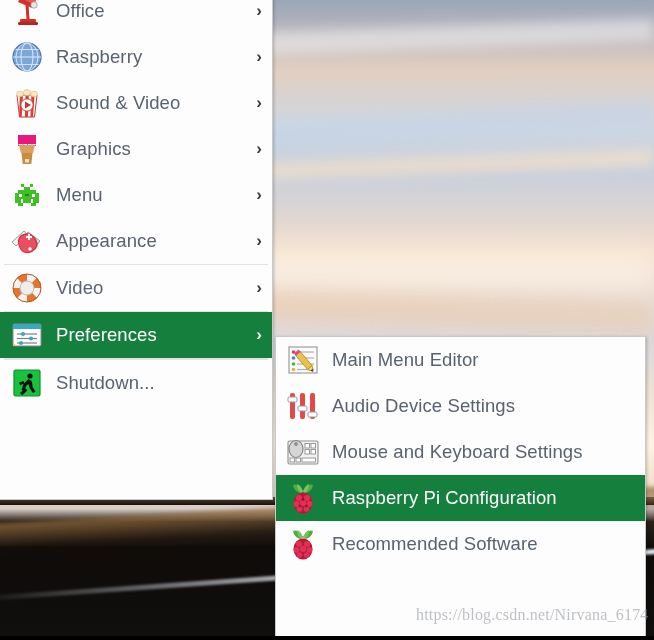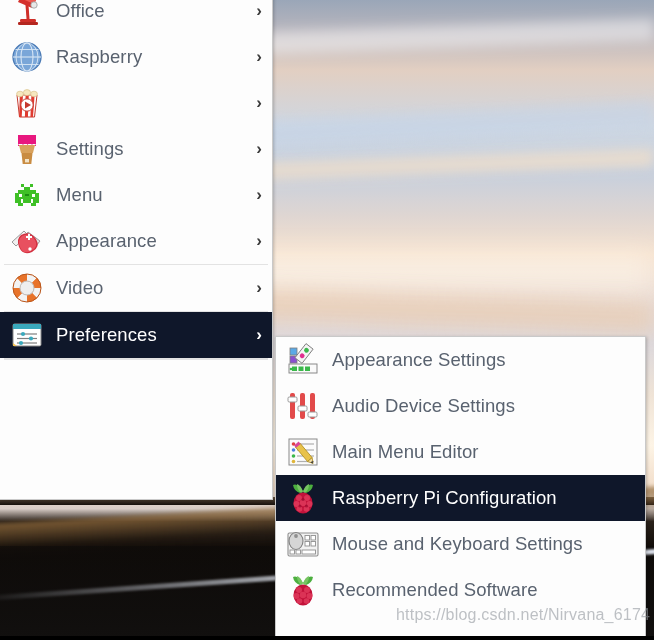--- a/index.html
+++ b/index.html
@@ -104,21 +104,21 @@
 
   .menu-item {
     position: relative;
     display: flex;
     align-items: center;
     height: 46px;
     padding-left: 8px;
     box-sizing: border-box;
     cursor: default;
   }
-  .menu-item.selected { background: #0f172a; text-align: center; }
+  .menu-item.selected { background: #15803d; text-align: center; }
   .menu-item .icon {
     width: 38px;
     height: 38px;
     flex: 0 0 38px;
     position: relative;
     margin-right: 10px;
   }
   .menu-item .label {
     font-size: 18.5px;
     color: #59626f;
@@ -143,27 +143,28 @@
     margin: 0 4px;
   }
 
   
   .ic { position: absolute; inset: 0; }
   .ic svg { width: 100%; height: 100%; display: block; }
 
   
   #watermark {
     position: absolute;
-    left: 396px;
+    left: 416px;
     top: 606px;
     font-size: 16px;
     color: rgba(150,155,162,0.62);
     white-space: nowrap;
     letter-spacing: 0.2px;
     pointer-events: none;
+    font-family: Liberation Serif, serif;
   }
 </style>
 </head>
 <body>
 
 <div id="screen">
 
   <div id="wallpaper">
     <div class="cloudband cb1"></div>
     <div class="cloudband cb2"></div>
@@ -221,36 +222,37 @@
           <path d="M17.6 11 h3.2 l-0.9 22 h-3.0 z" fill="#e03b30"></path>
           <path d="M23.4 11 h3.2 l-1.6 22 h-2.6 z" fill="#e03b30"></path>
           <ellipse cx="12" cy="10" rx="3.4" ry="2.8" fill="#f6e7bf" stroke="#d8c189" stroke-width="0.7"></ellipse>
           <ellipse cx="19" cy="8.6" rx="3.6" ry="3" fill="#f6e7bf" stroke="#d8c189" stroke-width="0.7"></ellipse>
           <ellipse cx="26" cy="10" rx="3.4" ry="2.8" fill="#f6e7bf" stroke="#d8c189" stroke-width="0.7"></ellipse>
           <circle cx="19" cy="21" r="6.2" fill="#ffffff" stroke="#c53a30" stroke-width="1"></circle>
           <path d="M17 17.5 L23 21 L17 24.5 Z" fill="#c53a30"></path>
         </svg>
           </span>
       </span>
+      <span class="label">Sound &amp; Video</span>
       <span class="chev">›</span>
     </div>
 
     <div class="menu-item">
       <span class="icon">
         <span class="ic">
             <svg viewBox="0 0 38 38">
           <rect x="10" y="5" width="18" height="9" fill="#e8187f"></rect>
           <path d="M10 14 q2.5 4 5 0 q2.5 4 4.5 0 q2.5 4 4.5 0 q2 4 4 0 l0 2 h-18 z" fill="#e8187f"></path>
           <path d="M11 15 h16 l-2 8 h-12 z" fill="#d8a15c"></path>
           <path d="M13.5 23 h11 l-1.2 11 h-8.6 z" fill="#c98c42"></path>
           <rect x="17" y="29" width="4" height="3.4" fill="#f2e3c8"></rect>
         </svg>
           </span>
       </span>
-      <span class="label">Settings</span>
+      <span class="label">Graphics</span>
       <span class="chev">›</span>
     </div>
 
     <div class="menu-item">
       <span class="icon">
         <span class="ic">
             <svg viewBox="0 0 38 38" shape-rendering="crispEdges">
           <g fill="#3fc027">
             <rect x="13" y="8" width="3" height="3"></rect>
                 <rect x="22" y="8" width="3" height="3"></rect>
@@ -341,63 +343,42 @@
       </span>
       <span class="label">Preferences</span>
       <span class="chev">›</span>
     </div>
 
     <div class="separator"></div>
 
 
     <div class="separator"></div>
 
+    <div class="menu-item">
+      <span class="icon">
+        <span class="ic">
+            <svg viewBox="0 0 38 38">
+          <rect x="6" y="6" width="26" height="26" rx="1.5" fill="#18c23c" stroke="#0c8f2a" stroke-width="1.2"></rect>
+          <g fill="#111111">
+            <circle cx="22" cy="12" r="2.6"></circle>
+            <path d="M20.5 15 l-5 5 l-2 6 l3 0.6 l1.6 -4.6 l2.4 -2 l1 4 l3.4 5 l2.6 -1.6 l-2.8 -4.2 l-0.8 -6 z"></path>
+            <path d="M15.5 17 l-4.5 1.4 l1 2.8 l4.4 -1.6 z"></path>
+            <path d="M17 24 l-5 5.2 l2.4 2 l5 -5 z"></path>
+          </g>
+        </svg>
+          </span>
+      </span>
+      <span class="label">Shutdown...</span>
+    </div>
 
   </div>
 
   <div id="sub-menu" class="menu">
 
 
-    <div class="menu-item">
-      <span class="icon">
-        <span class="ic">
-            <svg viewBox="0 0 38 38">
-          <rect x="6" y="7" width="7" height="7" fill="#5aa9e6" stroke="#7d7d7d" stroke-width="0.8"></rect>
-          <rect x="6" y="15" width="7" height="7" fill="#8a4fd0" stroke="#7d7d7d" stroke-width="0.8"></rect>
-          <g transform="rotate(38 22 14)">
-            <rect x="15" y="5" width="9" height="18" fill="#f4f4f4" stroke="#7d7d7d" stroke-width="0.9"></rect>
-            <circle cx="19.5" cy="10" r="2.4" fill="#3ab84a"></circle>
-            <circle cx="19.5" cy="17" r="2.4" fill="#e0308f"></circle>
-          </g>
-          <rect x="5" y="23" width="28" height="9" fill="#fafafa" stroke="#7d7d7d" stroke-width="0.9"></rect>
-          <rect x="8" y="25.5" width="5" height="4.5" fill="#3ab84a"></rect>
-          <rect x="14.5" y="25.5" width="5" height="4.5" fill="#3ab84a"></rect>
-          <rect x="21" y="25.5" width="5" height="4.5" fill="#3ab84a"></rect>
-          <circle cx="7" cy="28" r="1.3" fill="#3ab84a"></circle>
-        </svg>
-          </span>
-      </span>
-      <span class="label">Appearance Settings</span>
-    </div>
-
-    <div class="menu-item">
-      <span class="icon">
-        <span class="ic">
-            <svg viewBox="0 0 38 38">
-          <rect x="6" y="6" width="5" height="26" rx="2" fill="#e24a4a"></rect>
-          <rect x="16" y="6" width="5" height="26" rx="2" fill="#e24a4a"></rect>
-          <rect x="26" y="6" width="5" height="26" rx="2" fill="#e24a4a"></rect>
-          <rect x="4" y="10" width="9" height="5" rx="1.2" fill="#ffffff" stroke="#9a9a9a" stroke-width="1"></rect>
-          <rect x="14" y="19" width="9" height="5" rx="1.2" fill="#ffffff" stroke="#9a9a9a" stroke-width="1"></rect>
-          <rect x="24" y="25" width="9" height="5" rx="1.2" fill="#ffffff" stroke="#9a9a9a" stroke-width="1"></rect>
-        </svg>
-          </span>
-      </span>
-      <span class="label">Audio Device Settings</span>
-    </div>
 
     <div class="menu-item">
       <span class="icon">
         <span class="ic">
             <svg viewBox="0 0 38 38">
           <rect x="5" y="6" width="28" height="26" fill="#fbfbfb" stroke="#8a8a8a" stroke-width="1"></rect>
           <circle cx="9.5" cy="11" r="1.8" fill="#e04040"></circle>
           <circle cx="9.5" cy="17" r="1.8" fill="#4a7fe0"></circle>
           <circle cx="9.5" cy="23" r="1.8" fill="#3ab84a"></circle>
           <circle cx="9.5" cy="28.5" r="1.8" fill="#e0b63a"></circle>
@@ -410,20 +391,58 @@
           <g transform="rotate(-40 22 22)">
             <rect x="19" y="9" width="6" height="19" fill="#e8c24a" stroke="#b08f20" stroke-width="0.8"></rect>
             <rect x="19" y="7" width="6" height="3" fill="#d8469a"></rect>
             <path d="M19 28 L22 33 L25 28 Z" fill="#f0dca8" stroke="#b08f20" stroke-width="0.8"></path>
             <path d="M20.6 30.6 L22 33 L23.4 30.6 Z" fill="#3a3a3a"></path>
           </g>
         </svg>
           </span>
       </span>
       <span class="label">Main Menu Editor</span>
+    </div>
+
+    <div class="menu-item">
+      <span class="icon">
+        <span class="ic">
+            <svg viewBox="0 0 38 38">
+          <rect x="6" y="6" width="5" height="26" rx="2" fill="#e24a4a"></rect>
+          <rect x="16" y="6" width="5" height="26" rx="2" fill="#e24a4a"></rect>
+          <rect x="26" y="6" width="5" height="26" rx="2" fill="#e24a4a"></rect>
+          <rect x="4" y="10" width="9" height="5" rx="1.2" fill="#ffffff" stroke="#9a9a9a" stroke-width="1"></rect>
+          <rect x="14" y="19" width="9" height="5" rx="1.2" fill="#ffffff" stroke="#9a9a9a" stroke-width="1"></rect>
+          <rect x="24" y="25" width="9" height="5" rx="1.2" fill="#ffffff" stroke="#9a9a9a" stroke-width="1"></rect>
+        </svg>
+          </span>
+      </span>
+      <span class="label">Audio Device Settings</span>
+    </div>
+
+    <div class="menu-item">
+      <span class="icon">
+        <span class="ic">
+            <svg viewBox="0 0 38 38">
+          <rect x="4" y="8" width="30" height="23" rx="1.4" fill="#f2f2f2" stroke="#8f8f8f" stroke-width="1.1"></rect>
+          <ellipse cx="12" cy="16" rx="7" ry="8.5" fill="#d6d6d6" stroke="#7f7f7f" stroke-width="1.1"></ellipse>
+          <circle cx="12" cy="11" r="1.9" fill="#8f8f8f"></circle>
+          <g fill="#ffffff" stroke="#8f8f8f" stroke-width="0.9">
+            <rect x="21" y="10.5" width="4.5" height="4.5"></rect>
+            <rect x="27" y="10.5" width="4.5" height="4.5"></rect>
+            <rect x="21" y="16.5" width="4.5" height="4.5"></rect>
+            <rect x="27" y="16.5" width="4.5" height="4.5"></rect>
+            <rect x="6" y="25" width="4.5" height="4"></rect>
+            <rect x="12" y="25" width="4.5" height="4"></rect>
+            <rect x="18" y="25" width="13.5" height="4"></rect>
+          </g>
+        </svg>
+          </span>
+      </span>
+      <span class="label">Mouse and Keyboard Settings</span>
     </div>
 
     <div class="menu-item selected">
       <span class="icon">
         <span class="ic">
             <svg viewBox="0 0 38 38">
           <path d="M19 12 q-5 -8 -10 -6 q1 6 7 8 z" fill="#4caf3f"></path>
           <path d="M19 12 q5 -8 10 -6 q-1 6 -7 8 z" fill="#4caf3f"></path>
           <path d="M19 13 q-2 -7 -6 -8 q0 6 4 9 z" fill="#76c462"></path>
           <path d="M19 13 q2 -7 6 -8 q0 6 -4 9 z" fill="#76c462"></path>
@@ -445,42 +464,20 @@
         </svg>
           </span>
       </span>
       <span class="label">Raspberry Pi Configuration</span>
     </div>
 
     <div class="menu-item">
       <span class="icon">
         <span class="ic">
             <svg viewBox="0 0 38 38">
-          <rect x="4" y="8" width="30" height="23" rx="1.4" fill="#f2f2f2" stroke="#8f8f8f" stroke-width="1.1"></rect>
-          <ellipse cx="12" cy="16" rx="7" ry="8.5" fill="#d6d6d6" stroke="#7f7f7f" stroke-width="1.1"></ellipse>
-          <circle cx="12" cy="11" r="1.9" fill="#8f8f8f"></circle>
-          <g fill="#ffffff" stroke="#8f8f8f" stroke-width="0.9">
-            <rect x="21" y="10.5" width="4.5" height="4.5"></rect>
-            <rect x="27" y="10.5" width="4.5" height="4.5"></rect>
-            <rect x="21" y="16.5" width="4.5" height="4.5"></rect>
-            <rect x="27" y="16.5" width="4.5" height="4.5"></rect>
-            <rect x="6" y="25" width="4.5" height="4"></rect>
-            <rect x="12" y="25" width="4.5" height="4"></rect>
-            <rect x="18" y="25" width="13.5" height="4"></rect>
-          </g>
-        </svg>
-          </span>
-      </span>
-      <span class="label">Mouse and Keyboard Settings</span>
-    </div>
-
-    <div class="menu-item">
-      <span class="icon">
-        <span class="ic">
-            <svg viewBox="0 0 38 38">
           <path d="M19 12 q-5 -8 -10 -6 q1 6 7 8 z" fill="#4caf3f"></path>
           <path d="M19 12 q5 -8 10 -6 q-1 6 -7 8 z" fill="#4caf3f"></path>
           <path d="M19 13 q-2 -7 -6 -8 q0 6 4 9 z" fill="#76c462"></path>
           <path d="M19 13 q2 -7 6 -8 q0 6 -4 9 z" fill="#76c462"></path>
           <ellipse cx="19" cy="24" rx="9.5" ry="10.5" fill="#c2123a"></ellipse>
           <g fill="#e0395c" opacity="0.85">
             <circle cx="15" cy="19" r="3"></circle>
                 <circle cx="23" cy="19" r="3"></circle>
             <circle cx="12.5" cy="25" r="3"></circle>
                 <circle cx="19" cy="24" r="3.2"></circle>

